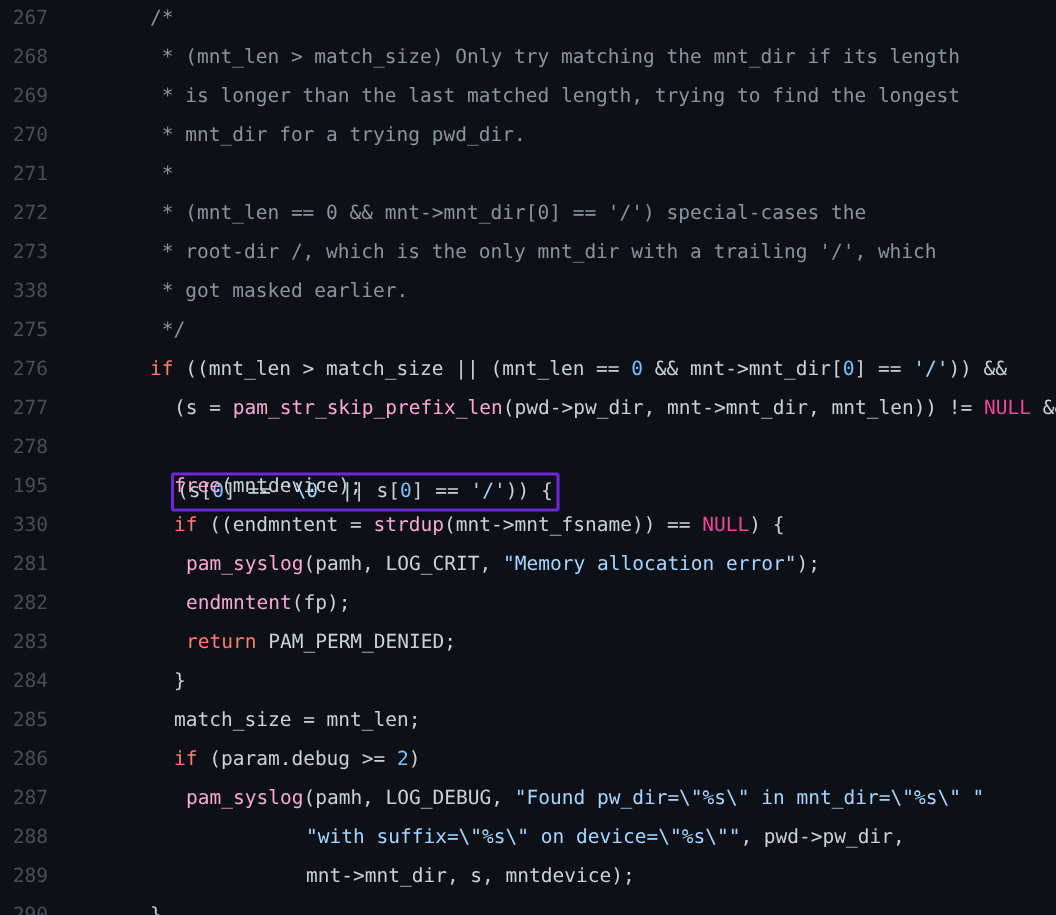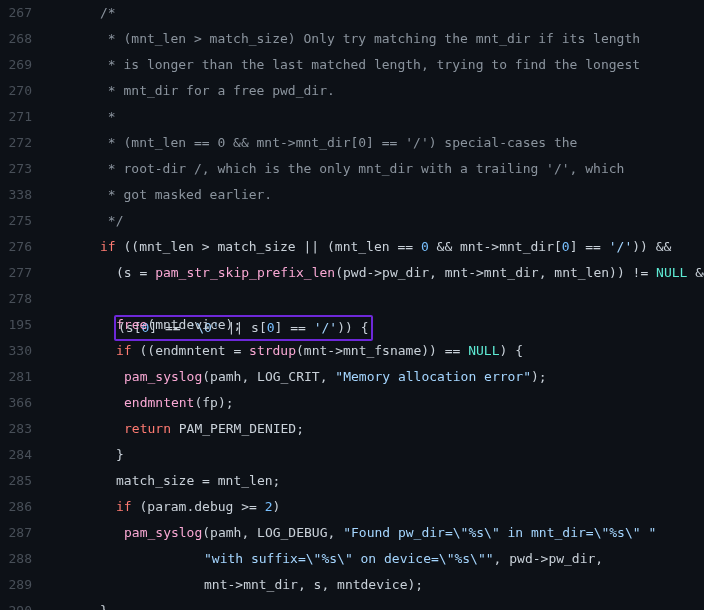--- a/index.html
+++ b/index.html
@@ -23,21 +23,21 @@
     border-right: 0 solid transparent;
     min-width: 44px;
   }
   .gutter-line { height: 26px; text-align: right; }
   .code-lines { padding-left: 8px; }
   .code-line { height: 26px; white-space: pre; }
   .c-comment { color: #8b949e; }
   .c-kw { color: #ff7b72; }
   .c-num { color: #79c0ff; }
   .c-fn { color: #f9a8d4; }
-  .c-const { color: #5eead4; }
+  .c-const { color: #ec4899; }
   .c-str { color: #a5d6ff; }
   .c-default { color: #c9d1d9; }
   .hl-box {
     display: inline-block;
     border: 2px solid #6d28d9;
     border-radius: 2px;
     padding: 0 2px;
     margin-left: -2px;
     line-height: 22px;
     margin-top: 29px;
@@ -60,35 +60,35 @@
       <div class="gutter-line">272</div>
       <div class="gutter-line">273</div>
       <div class="gutter-line">338</div>
       <div class="gutter-line">275</div>
       <div class="gutter-line">276</div>
       <div class="gutter-line">277</div>
       <div class="gutter-line">278</div>
       <div class="gutter-line">195</div>
       <div class="gutter-line">330</div>
       <div class="gutter-line">281</div>
-      <div class="gutter-line">366</div>
+      <div class="gutter-line">282</div>
       <div class="gutter-line">283</div>
       <div class="gutter-line">284</div>
       <div class="gutter-line">285</div>
       <div class="gutter-line">286</div>
       <div class="gutter-line">287</div>
       <div class="gutter-line">288</div>
       <div class="gutter-line">289</div>
       <div class="gutter-line">290</div>
     </div>
   <div class="code-lines" id="code-lines">
       <div class="code-line indent1"><span class="c-comment">/*</span></div>
       <div class="code-line indent1"><span class="c-comment"> * (mnt_len &gt; match_size) Only try matching the mnt_dir if its length</span></div>
       <div class="code-line indent1"><span class="c-comment"> * is longer than the last matched length, trying to find the longest</span></div>
-      <div class="code-line indent1"><span class="c-comment"> * mnt_dir for a free pwd_dir.</span></div>
+      <div class="code-line indent1"><span class="c-comment"> * mnt_dir for a trying pwd_dir.</span></div>
       <div class="code-line indent1"><span class="c-comment"> *</span></div>
       <div class="code-line indent1"><span class="c-comment"> * (mnt_len == 0 &amp;&amp; mnt-&gt;mnt_dir[0] == '/') special-cases the</span></div>
       <div class="code-line indent1"><span class="c-comment"> * root-dir /, which is the only mnt_dir with a trailing '/', which</span></div>
       <div class="code-line indent1"><span class="c-comment"> * got masked earlier.</span></div>
       <div class="code-line indent1"><span class="c-comment"> */</span></div>
       <div class="code-line indent1"><span class="c-kw">if</span><span class="c-default"> ((mnt_len &gt; match_size || (mnt_len == </span><span class="c-num">0</span><span class="c-default"> &amp;&amp; mnt-&gt;mnt_dir[</span><span class="c-num">0</span><span class="c-default">] == </span><span class="c-str">'/'</span><span class="c-default">)) &amp;&amp;</span></div>
       <div class="code-line indent2b"><span class="c-default">(s = </span><span class="c-fn">pam_str_skip_prefix_len</span><span class="c-default">(pwd-&gt;pw_dir, mnt-&gt;mnt_dir, mnt_len)) != </span><span class="c-const">NULL</span><span class="c-default"> &amp;&amp;</span></div>
       <div class="code-line indent2b"><span class="hl-box"><span class="c-default">(s[</span><span class="c-num">0</span><span class="c-default">] == </span><span class="c-str">'\0'</span><span class="c-default"> || s[</span><span class="c-num">0</span><span class="c-default">] == </span><span class="c-str">'/'</span><span class="c-default">)) {</span></span></div>
       <div class="code-line indent2b"><span class="c-fn">free</span><span class="c-default">(mntdevice);</span></div>
       <div class="code-line indent2b"><span class="c-kw">if</span><span class="c-default"> ((endmntent = </span><span class="c-fn">strdup</span><span class="c-default">(mnt-&gt;mnt_fsname)) == </span><span class="c-const">NULL</span><span class="c-default">) {</span></div>

